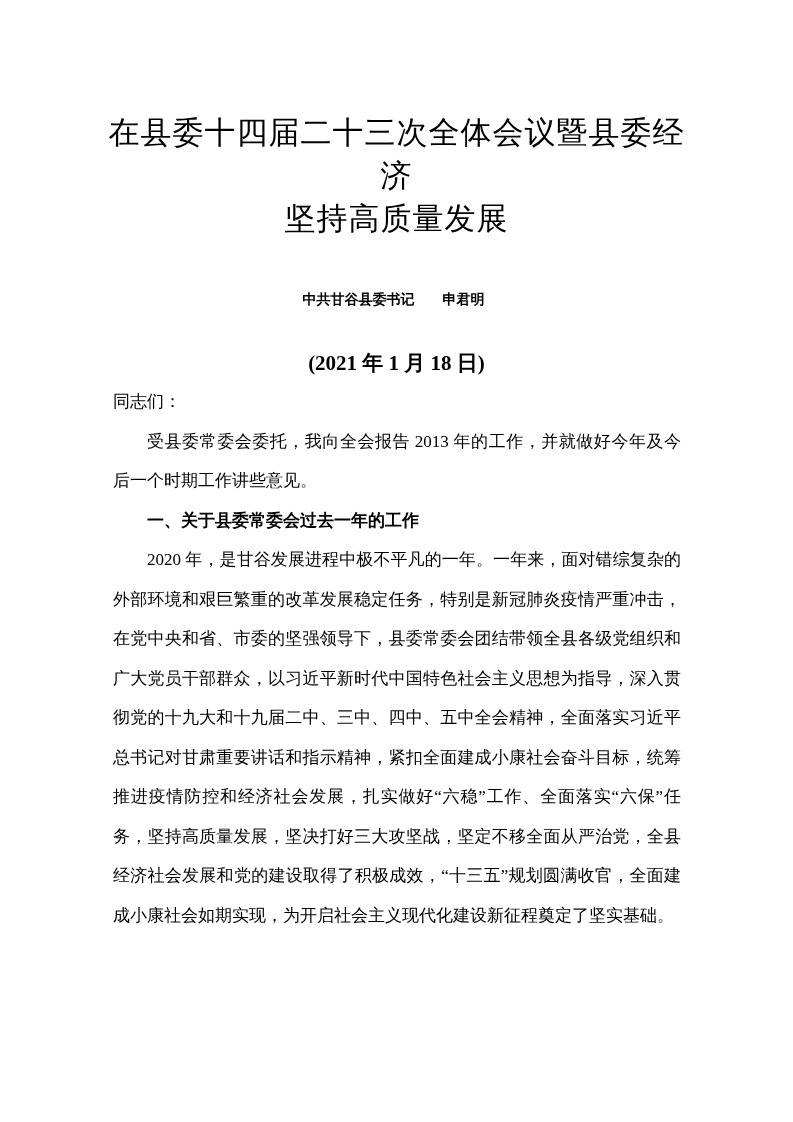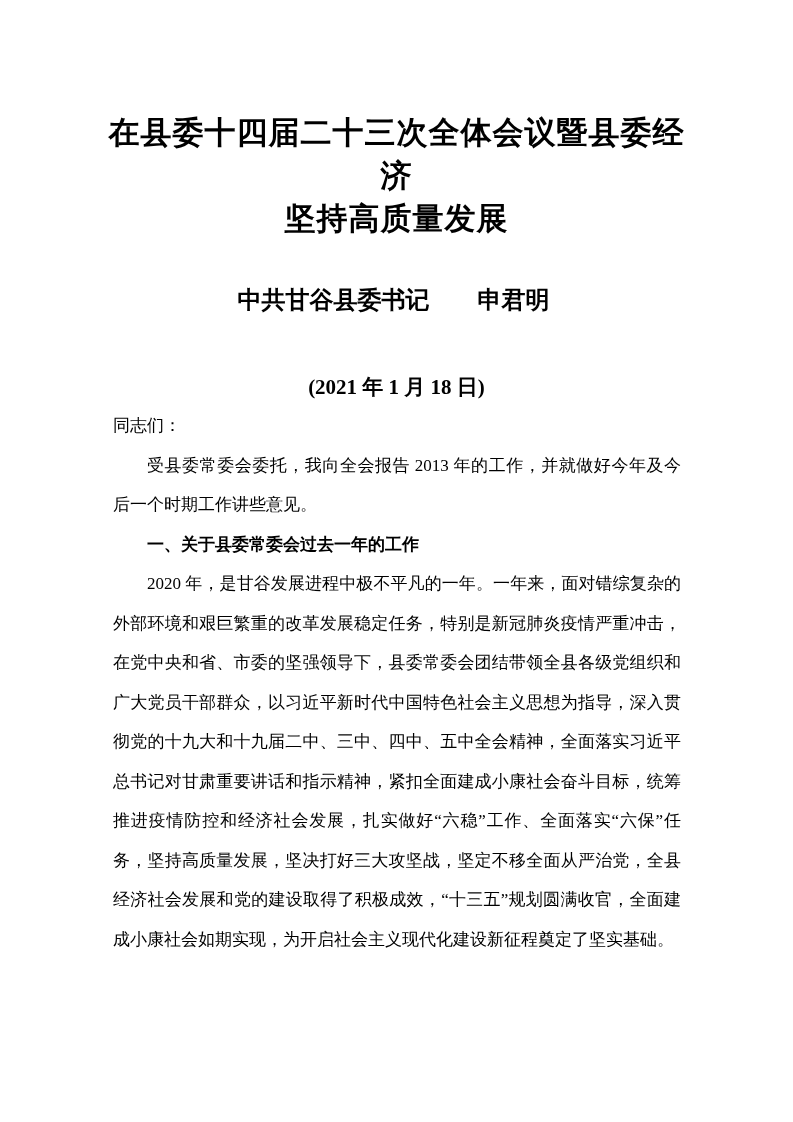--- a/index.html
+++ b/index.html
@@ -17,34 +17,34 @@
     overflow: hidden;
     box-sizing: border-box;
     font-family: "Liberation Serif", "DejaVu Serif", serif;
   }
   .doc-title {
     margin: 111px auto 0 auto;
     width: 604px;
     text-align: center;
     font-size: 31px;
     line-height: 43px;
-    font-weight: bold;
+    font-weight: normal;
     letter-spacing: 1px;
     font-family: "Liberation Serif", "DejaVu Serif", serif;
   }
   .byline {
     margin: 45px 6px 0 0;
     text-align: center;
-    font-size: 24px;
+    font-size: 14px;
     line-height: 30px;
     font-weight: bold;
     font-family: "Liberation Serif", "DejaVu Serif", serif;
   }
   .dateline {
-    margin: 57px 0 0 0;
+    margin: 33px 0 0 0;
     text-align: center;
     font-size: 21px;
     line-height: 30px;
     font-weight: bold;
     font-family: "Liberation Serif", "DejaVu Serif", serif;
   }
   .body-text {
     margin: 4px 112px 0 113px;
     font-size: 17px;
     line-height: 39.5px;

